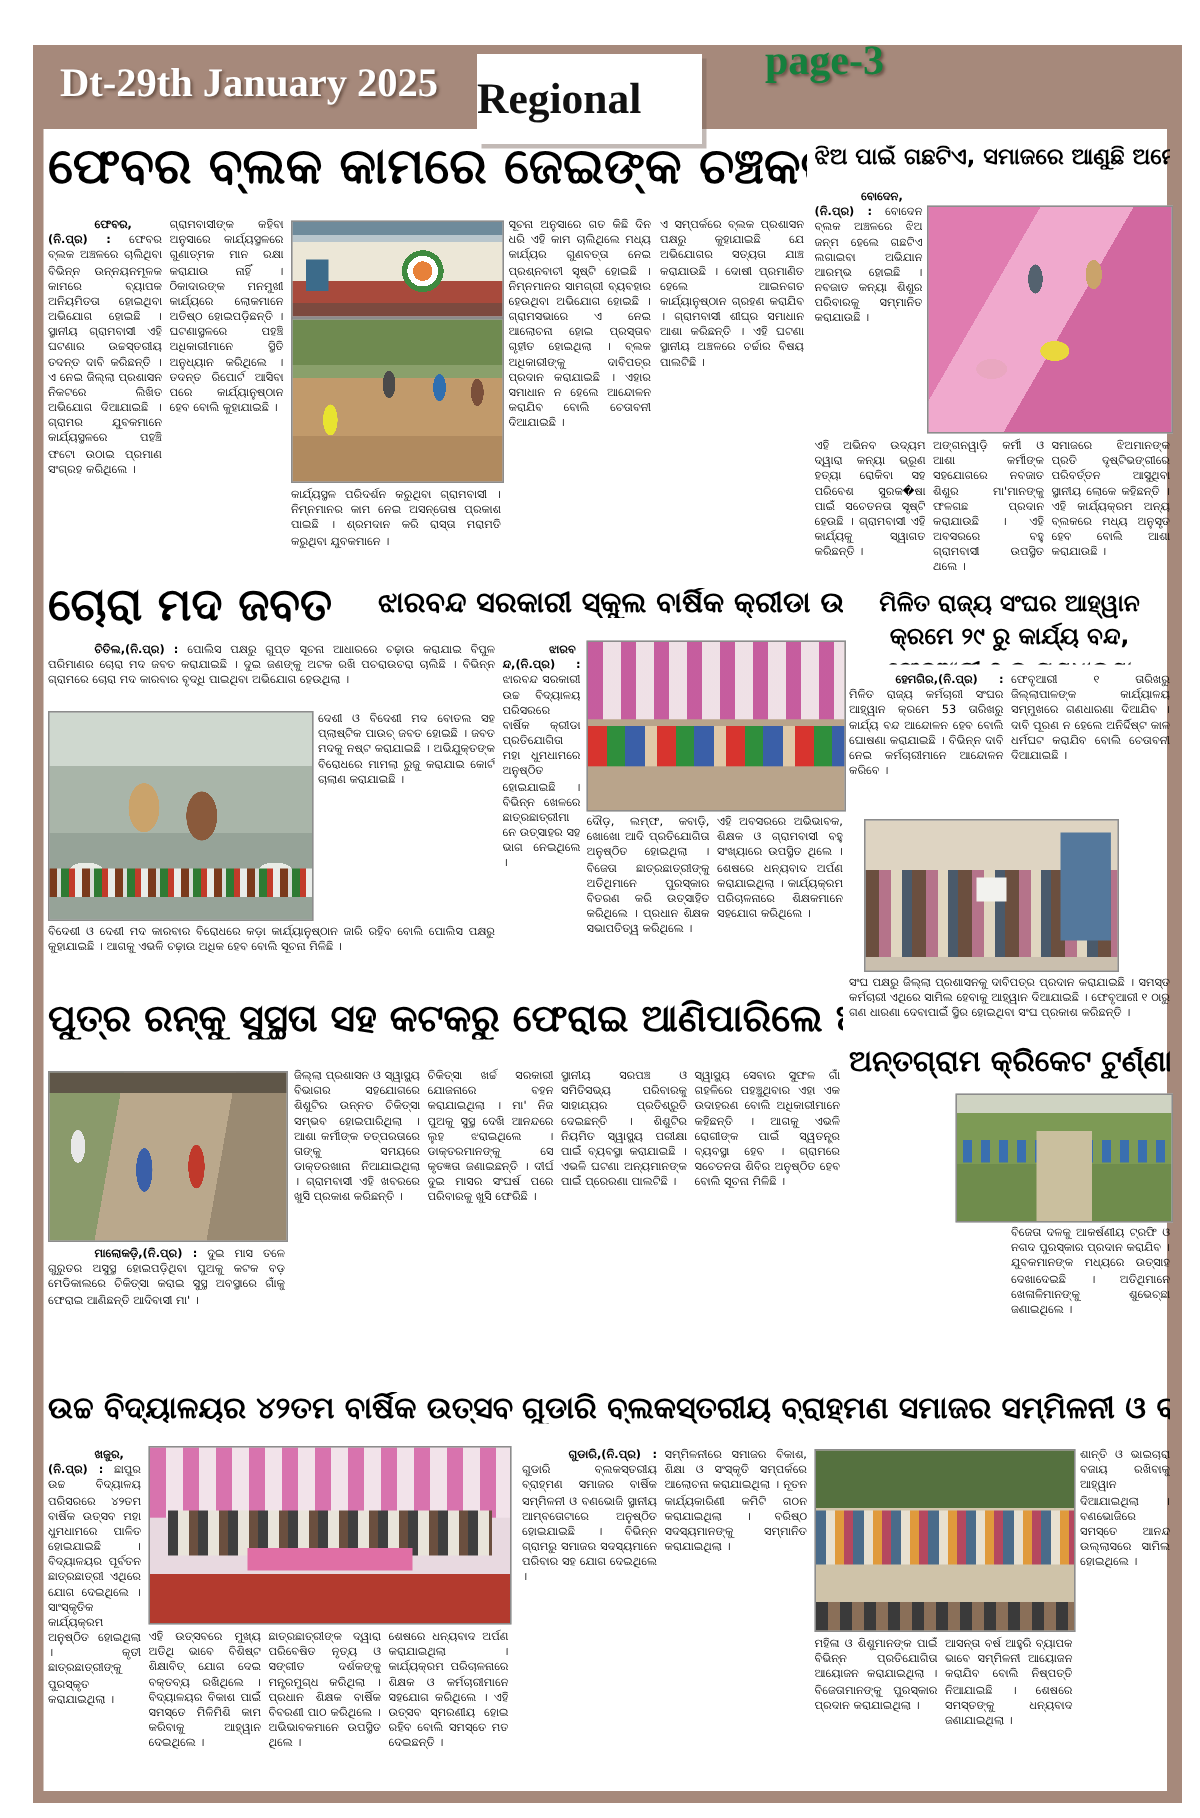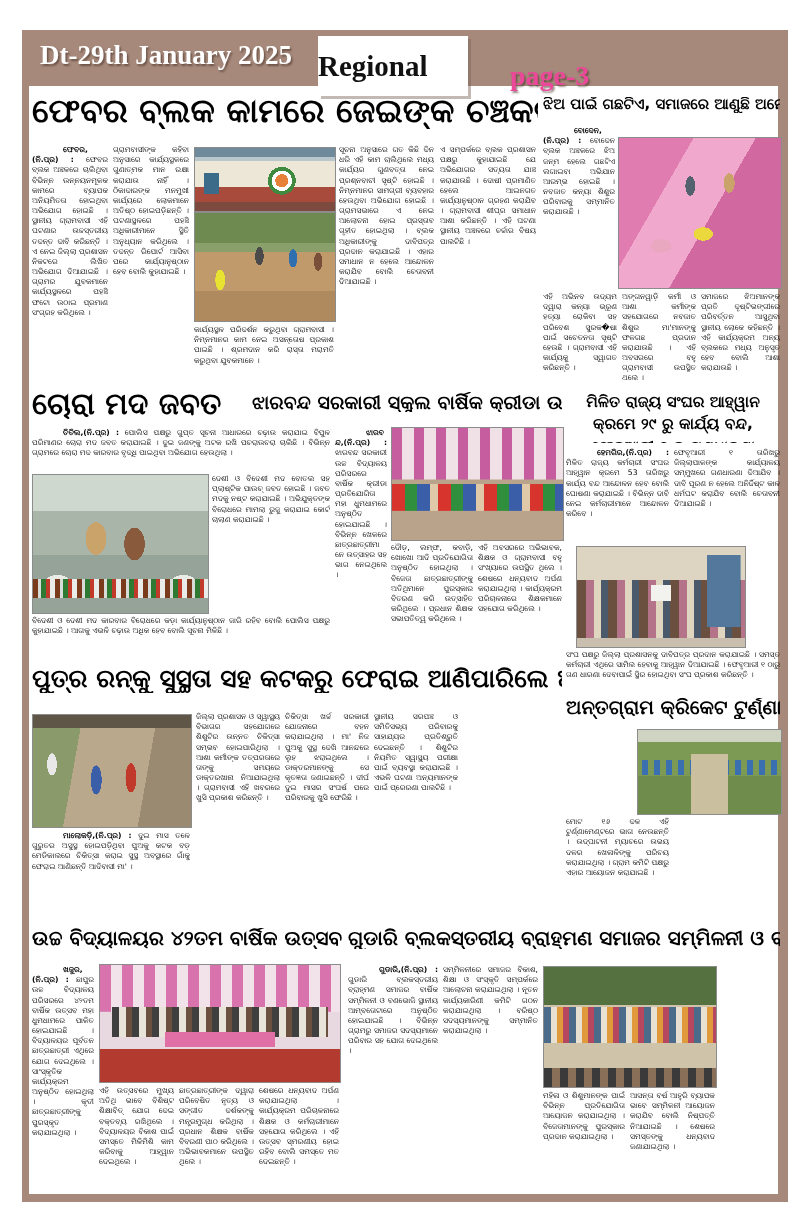--- a/index.html
+++ b/index.html
@@ -6,22 +6,22 @@
   #canvas{position:relative;width:800px;height:1212px;background:#ffffff;overflow:hidden;
           font-family:"DejaVu Sans",sans-serif;color:#000;}
   .abs{position:absolute;}
   
   .hdr{left:22px;top:30px;width:766px;height:56px;background:#a6897b;}
   .hdr-date{left:40px;top:40px;font-family:"Liberation Serif",serif;font-weight:bold;
             font-size:27px;color:#fff;text-shadow:1.5px 1.5px 2px rgba(60,40,30,.55);white-space:nowrap;}
   .hdr-sec{left:318px;top:36px;width:150px;height:60px;background:#fff;
            box-shadow:3px 3px 0 rgba(120,100,90,.45);display:flex;align-items:center;justify-content:flex-start;
            font-family:"Liberation Serif",serif;font-weight:bold;font-size:29px;color:#111;}
-  .hdr-page{left:510px;top:60px;font-family:"Liberation Serif",serif;font-weight:bold;
-            font-size:28px;color:#ec4899;text-shadow:1.5px 1.5px 2px rgba(60,40,30,.55);white-space:nowrap;}
+  .hdr-page{left:510px;top:25px;font-family:"Liberation Serif",serif;font-weight:bold;
+            font-size:28px;color:#15803d;text-shadow:1.5px 1.5px 2px rgba(60,40,30,.55);white-space:nowrap;}
   .logo{left:620px;top:31px;width:167px;height:54px;
         background:
           radial-gradient(circle at 85% 85%, #6b6f77 0 9px, #9aa0a8 9px 12px, transparent 12px),
           repeating-linear-gradient(45deg, rgba(255,255,255,.18) 0 6px, rgba(0,0,0,0) 6px 12px),
           linear-gradient(135deg,#c9a0a4 0 30%,#d8b2b4 30% 55%,#b98f96 55% 80%,#c7a3a6 80%);
         border:1px solid #9c8284;overflow:hidden;}
   .logo-txt{left:6px;top:10px;width:155px;font-family:"Liberation Serif",serif;font-style:italic;
             font-weight:bold;font-size:19px;color:#fff;text-shadow:1px 1px 1px #5a4a4a;white-space:nowrap;}
   .logo-sub{left:18px;top:36px;width:130px;height:5px;background:rgba(255,255,255,.8);}
   
@@ -159,45 +159,47 @@
   <div class="abs bt" style="left:566px;top:448px;width:103px;height:94px;">
     <span class="dl">ହେମଗିର,(ନି.ପ୍ର) :</span>
     <span>ମିଳିତ ରାଜ୍ୟ କର୍ମଚାରୀ ସଂଘର ଆହ୍ୱାନ କ୍ରମେ 53 ତାରିଖରୁ କାର୍ଯ୍ୟ ବନ୍ଦ ଆନ୍ଦୋଳନ ହେବ ବୋଲି ଘୋଷଣା କରାଯାଇଛି । ବିଭିନ୍ନ ଦାବି ନେଇ କର୍ମଚାରୀମାନେ ଆନ୍ଦୋଳନ କରିବେ ।</span>
   </div>
   <div class="abs bt" style="left:674px;top:448px;width:106px;height:94px;">ଫେବୃଆରୀ ୧ ତାରିଖରୁ ଜିଲ୍ଲାପାଳଙ୍କ କାର୍ଯ୍ୟାଳୟ ସମ୍ମୁଖରେ ଗଣଧାରଣା ଦିଆଯିବ । ଦାବି ପୂରଣ ନ ହେଲେ ଅନିର୍ଦ୍ଦିଷ୍ଟ କାଳ ଧର୍ମଘଟ କରାଯିବ ବୋଲି ଚେତାବନୀ ଦିଆଯାଇଛି ।</div>
   <div class="ph ph-office" style="left:576px;top:546px;width:168px;height:100px;"></div>
   <div class="abs bt" style="left:566px;top:650px;width:214px;height:42px;">ସଂଘ ପକ୍ଷରୁ ଜିଲ୍ଲା ପ୍ରଶାସନକୁ ଦାବିପତ୍ର ପ୍ରଦାନ କରାଯାଇଛି । ସମସ୍ତ କର୍ମଚାରୀ ଏଥିରେ ସାମିଲ ହେବାକୁ ଆହ୍ୱାନ ଦିଆଯାଇଛି । ଫେବୃଆରୀ ୧ ଠାରୁ ଗଣ ଧାରଣା ଦେବାପାଇଁ ସ୍ଥିର ହୋଇଥିବା ସଂଘ ପ୍ରକାଶ କରିଛନ୍ତି ।</div>
 
   <div class="abs hl" style="left:566px;top:698px;width:214px;font-size:19.5px;">ଅନ୍ତଗ୍ରାମ କ୍ରିକେଟ ଟୁର୍ଣ୍ଣାମେଣ୍ଟ</div>
   <div class="ph ph-cricket" style="left:637px;top:729px;width:143px;height:84px;"></div>
-  <div class="abs bt" style="left:566px;top:817px;width:103px;height:102px;">ମୋଟ ୧୬ ଦଳ ଏହି ଟୁର୍ଣ୍ଣାମେଣ୍ଟରେ ଭାଗ ନେଉଛନ୍ତି । ଉଦ୍‌ଘାଟନୀ ମ୍ୟାଚରେ ଉଭୟ ଦଳର ଖେଳାଳିଙ୍କୁ ପରିଚୟ କରାଯାଇଥିଲା । ଗ୍ରାମ କମିଟି ପକ୍ଷରୁ ଏହାର ଆୟୋଜନ କରାଯାଇଛି ।</div>
+  <div class="abs bt" style="left:674px;top:817px;width:106px;height:102px;">ବିଜେତା ଦଳକୁ ଆକର୍ଷଣୀୟ ଟ୍ରଫି ଓ ନଗଦ ପୁରସ୍କାର ପ୍ରଦାନ କରାଯିବ । ଯୁବକମାନଙ୍କ ମଧ୍ୟରେ ଉତ୍ସାହ ଦେଖାଦେଇଛି । ଅତିଥିମାନେ ଖେଳାଳିମାନଙ୍କୁ ଶୁଭେଚ୍ଛା ଜଣାଇଥିଲେ ।</div>
 
   <div class="abs hl" style="left:32px;top:666px;width:530px;font-size:25px;">ପୁତ୍ର ରନ୍‌କୁ ସୁସ୍ଥତା ସହ କଟକରୁ ଫେରାଇ ଆଣିପାରିଲେ ଆଦିବାସୀ ମା'</div>
   <div class="ph ph-house" style="left:32px;top:714px;width:158px;height:112px;"></div>
   <div class="abs bt" style="left:32px;top:831px;width:158px;height:89px;">
     <span class="dl">ମାଲୋକଡ଼ି,(ନି.ପ୍ର) :</span>
     <span>ଦୁଇ ମାସ ତଳେ ଗୁରୁତର ଅସୁସ୍ଥ ହୋଇପଡ଼ିଥିବା ପୁଅକୁ କଟକ ବଡ଼ ମେଡିକାଲରେ ଚିକିତ୍ସା କରାଇ ସୁସ୍ଥ ଅବସ୍ଥାରେ ଗାଁକୁ ଫେରାଇ ଆଣିଛନ୍ତି ଆଦିବାସୀ ମା' ।</span>
   </div>
   <div class="abs bt" style="left:285px;top:712px;width:84px;height:208px;">ଚିକିତ୍ସା ଖର୍ଚ୍ଚ ସରକାରୀ ଯୋଜନାରେ ବହନ କରାଯାଇଥିଲା । ମା' ନିଜ ପୁଅକୁ ସୁସ୍ଥ ଦେଖି ଆନନ୍ଦରେ ଲୁହ ଝରାଇଥିଲେ । ଡାକ୍ତରମାନଙ୍କୁ ସେ କୃତଜ୍ଞତା ଜଣାଇଛନ୍ତି । ଦୀର୍ଘ ଦୁଇ ମାସର ସଂଘର୍ଷ ପରେ ପରିବାରକୁ ଖୁସି ଫେରିଛି ।</div>
   <div class="abs bt" style="left:196px;top:712px;width:84px;height:208px;">ଜିଲ୍ଲା ପ୍ରଶାସନ ଓ ସ୍ୱାସ୍ଥ୍ୟ ବିଭାଗର ସହଯୋଗରେ ଶିଶୁଟିର ଉନ୍ନତ ଚିକିତ୍ସା ସମ୍ଭବ ହୋଇପାରିଥିଲା । ଆଶା କର୍ମୀଙ୍କ ତତ୍ପରତାରେ ତାଙ୍କୁ ସମୟରେ ଡାକ୍ତରଖାନା ନିଆଯାଇଥିଲା । ଗ୍ରାମବାସୀ ଏହି ଖବରରେ ଖୁସି ପ୍ରକାଶ କରିଛନ୍ତି ।</div>
   <div class="abs bt" style="left:374px;top:712px;width:84px;height:208px;">ସ୍ଥାନୀୟ ସରପଞ୍ଚ ଓ ସମିତିସଭ୍ୟ ପରିବାରକୁ ସାହାଯ୍ୟର ପ୍ରତିଶ୍ରୁତି ଦେଇଛନ୍ତି । ଶିଶୁଟିର ନିୟମିତ ସ୍ୱାସ୍ଥ୍ୟ ପରୀକ୍ଷା ପାଇଁ ବ୍ୟବସ୍ଥା କରାଯାଇଛି । ଏଭଳି ଘଟଣା ଅନ୍ୟମାନଙ୍କ ପାଇଁ ପ୍ରେରଣା ପାଲଟିଛି ।</div>
+  <div class="abs bt" style="left:463px;top:712px;width:97px;height:208px;">ସ୍ୱାସ୍ଥ୍ୟ ସେବାର ସୁଫଳ ଗାଁ ଗହଳିରେ ପହଞ୍ଚୁଥିବାର ଏହା ଏକ ଉଦାହରଣ ବୋଲି ଅଧିକାରୀମାନେ କହିଛନ୍ତି । ଆଗକୁ ଏଭଳି ରୋଗୀଙ୍କ ପାଇଁ ସ୍ୱତନ୍ତ୍ର ବ୍ୟବସ୍ଥା ହେବ । ଗ୍ରାମରେ ସଚେତନତା ଶିବିର ଅନୁଷ୍ଠିତ ହେବ ବୋଲି ସୂଚନା ମିଳିଛି ।</div>
 
   <div class="abs hl" style="left:32px;top:928px;width:312px;font-size:20px;">ଉଚ୍ଚ ବିଦ୍ୟାଳୟର ୪୨ତମ ବାର୍ଷିକ ଉତ୍ସବ ପାଳିତ</div>
   <div class="abs bt" style="left:32px;top:965px;width:62px;height:232px;">
     <span class="dl">ଖଜୁର,(ନି.ପ୍ର) :</span>
     <span>ଛାପୁର ଉଚ୍ଚ ବିଦ୍ୟାଳୟ ପରିସରରେ ୪୨ତମ ବାର୍ଷିକ ଉତ୍ସବ ମହା ଧୁମଧାମରେ ପାଳିତ ହୋଇଯାଇଛି । ବିଦ୍ୟାଳୟର ପୂର୍ବତନ ଛାତ୍ରଛାତ୍ରୀ ଏଥିରେ ଯୋଗ ଦେଇଥିଲେ । ସାଂସ୍କୃତିକ କାର୍ଯ୍ୟକ୍ରମ ଅନୁଷ୍ଠିତ ହୋଇଥିଲା । କୃତୀ ଛାତ୍ରଛାତ୍ରୀଙ୍କୁ ପୁରସ୍କୃତ କରାଯାଇଥିଲା ।</span>
   </div>
   <div class="ph ph-pandal" style="left:99px;top:964px;width:240px;height:117px;"></div>
   <div class="abs bt" style="left:99px;top:1086px;width:75px;height:111px;">ଏହି ଉତ୍ସବରେ ମୁଖ୍ୟ ଅତିଥି ଭାବେ ବିଶିଷ୍ଟ ଶିକ୍ଷାବିତ୍ ଯୋଗ ଦେଇ ବକ୍ତବ୍ୟ ରଖିଥିଲେ । ବିଦ୍ୟାଳୟର ବିକାଶ ପାଇଁ ସମସ୍ତେ ମିଳିମିଶି କାମ କରିବାକୁ ଆହ୍ୱାନ ଦେଇଥିଲେ ।</div>
   <div class="abs bt" style="left:179px;top:1086px;width:75px;height:111px;">ଛାତ୍ରଛାତ୍ରୀଙ୍କ ଦ୍ୱାରା ପରିବେଷିତ ନୃତ୍ୟ ଓ ସଙ୍ଗୀତ ଦର୍ଶକଙ୍କୁ ମନ୍ତ୍ରମୁଗ୍ଧ କରିଥିଲା । ପ୍ରଧାନ ଶିକ୍ଷକ ବାର୍ଷିକ ବିବରଣୀ ପାଠ କରିଥିଲେ । ଅଭିଭାବକମାନେ ଉପସ୍ଥିତ ଥିଲେ ।</div>
   <div class="abs bt" style="left:259px;top:1086px;width:80px;height:111px;">ଶେଷରେ ଧନ୍ୟବାଦ ଅର୍ପଣ କରାଯାଇଥିଲା । କାର୍ଯ୍ୟକ୍ରମ ପରିଚାଳନାରେ ଶିକ୍ଷକ ଓ କର୍ମଚାରୀମାନେ ସହଯୋଗ କରିଥିଲେ । ଏହି ଉତ୍ସବ ସ୍ମରଣୀୟ ହୋଇ ରହିବ ବୋଲି ସମସ୍ତେ ମତ ଦେଇଛନ୍ତି ।</div>
 
   <div class="abs hl" style="left:348px;top:928px;width:432px;font-size:20px;">ଗୁଡାରି ବ୍ଲକସ୍ତରୀୟ ବ୍ରାହ୍ମଣ ସମାଜର ସମ୍ମିଳନୀ ଓ ବଣଭୋଜି</div>
   <div class="abs bt" style="left:443px;top:965px;width:95px;height:232px;">ସମ୍ମିଳନୀରେ ସମାଜର ବିକାଶ, ଶିକ୍ଷା ଓ ସଂସ୍କୃତି ସମ୍ପର୍କରେ ଆଲୋଚନା କରାଯାଇଥିଲା । ନୂତନ କାର୍ଯ୍ୟକାରିଣୀ କମିଟି ଗଠନ କରାଯାଇଥିଲା । ବରିଷ୍ଠ ସଦସ୍ୟମାନଙ୍କୁ ସମ୍ମାନିତ କରାଯାଇଥିଲା ।</div>
   <div class="abs bt" style="left:348px;top:965px;width:90px;height:232px;">
     <span class="dl">ଗୁଡାରି,(ନି.ପ୍ର) :</span>
     <span>ଗୁଡାରି ବ୍ଲକସ୍ତରୀୟ ବ୍ରାହ୍ମଣ ସମାଜର ବାର୍ଷିକ ସମ୍ମିଳନୀ ଓ ବଣଭୋଜି ସ୍ଥାନୀୟ ଆମ୍ବତୋଟାରେ ଅନୁଷ୍ଠିତ ହୋଇଯାଇଛି । ବିଭିନ୍ନ ଗ୍ରାମରୁ ସମାଜର ସଦସ୍ୟମାନେ ପରିବାର ସହ ଯୋଗ ଦେଇଥିଲେ ।</span>
   </div>
   <div class="ph ph-picnic" style="left:543px;top:966px;width:172px;height:120px;"></div>
+  <div class="abs bt" style="left:720px;top:965px;width:60px;height:232px;">ଶାନ୍ତି ଓ ଭାଇଚାରା ବଜାୟ ରଖିବାକୁ ଆହ୍ୱାନ ଦିଆଯାଇଥିଲା । ବଣଭୋଜିରେ ସମସ୍ତେ ଆନନ୍ଦ ଉଲ୍ଲାସରେ ସାମିଲ ହୋଇଥିଲେ ।</div>
   <div class="abs bt" style="left:543px;top:1091px;width:82px;height:106px;">ମହିଳା ଓ ଶିଶୁମାନଙ୍କ ପାଇଁ ବିଭିନ୍ନ ପ୍ରତିଯୋଗିତା ଆୟୋଜନ କରାଯାଇଥିଲା । ବିଜେତାମାନଙ୍କୁ ପୁରସ୍କାର ପ୍ରଦାନ କରାଯାଇଥିଲା ।</div>
   <div class="abs bt" style="left:630px;top:1091px;width:85px;height:106px;">ଆସନ୍ତା ବର୍ଷ ଆହୁରି ବ୍ୟାପକ ଭାବେ ସମ୍ମିଳନୀ ଆୟୋଜନ କରାଯିବ ବୋଲି ନିଷ୍ପତ୍ତି ନିଆଯାଇଛି । ଶେଷରେ ସମସ୍ତଙ୍କୁ ଧନ୍ୟବାଦ ଜଣାଯାଇଥିଲା ।</div>
 
 </div>
 
 </body></html>

